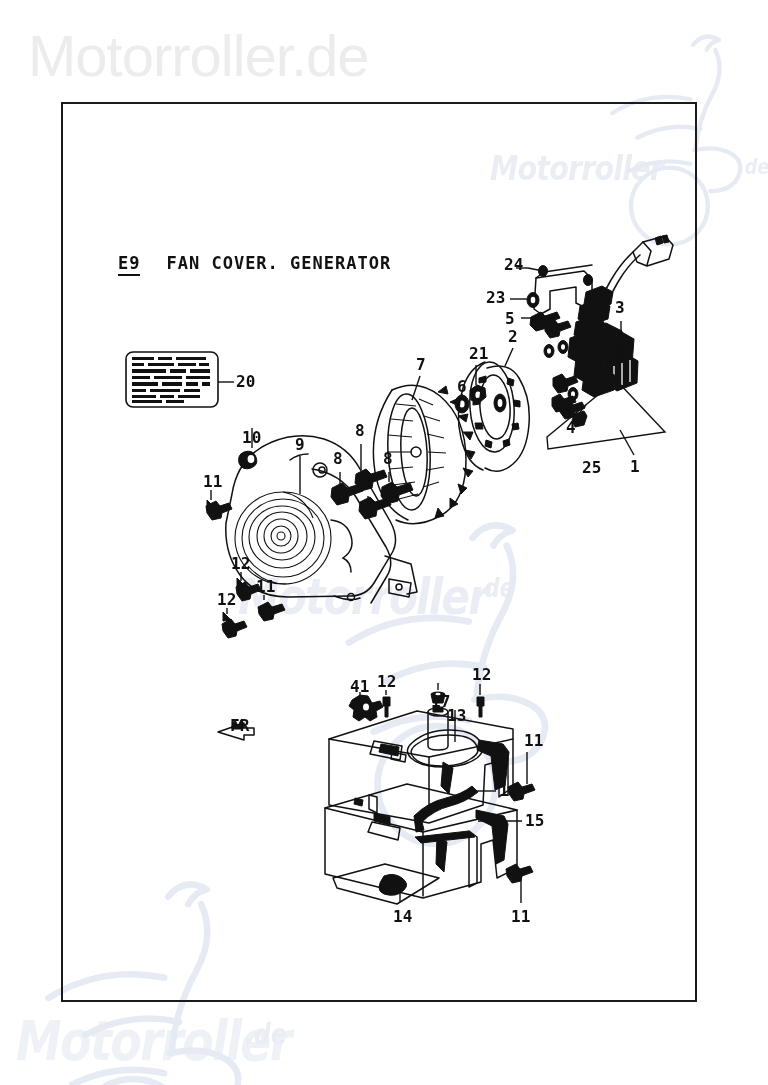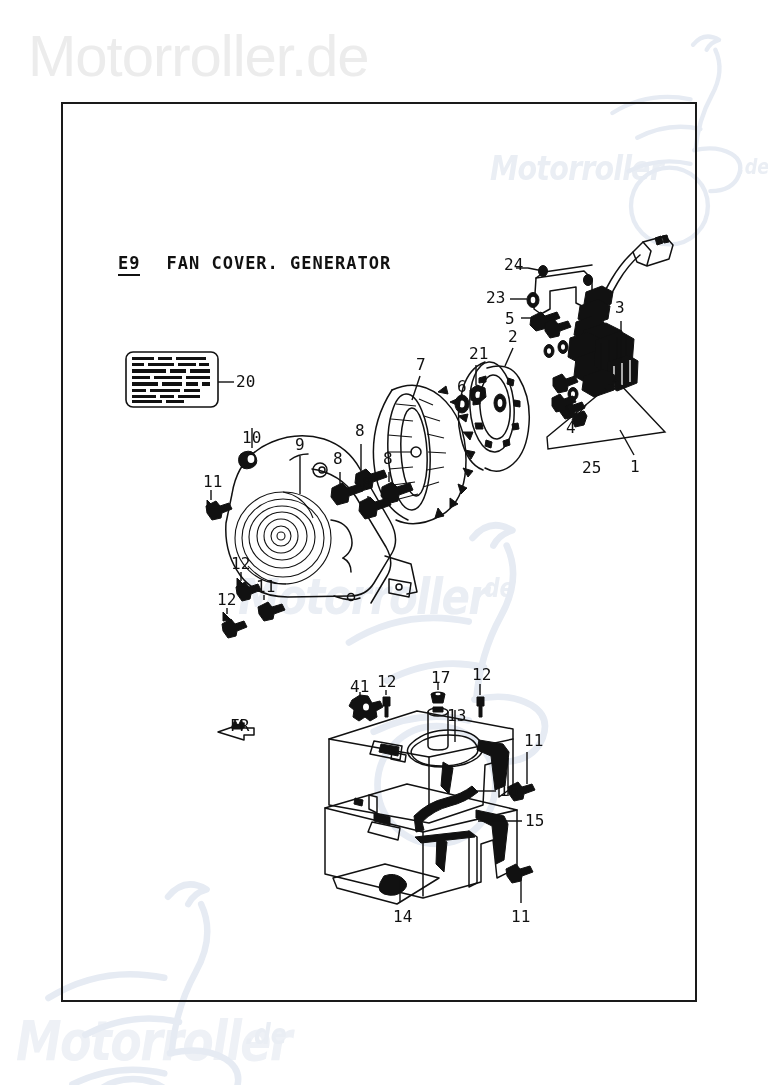--- a/index.html
+++ b/index.html
@@ -30,21 +30,21 @@
   }
   .wm-de{position:absolute;font-family:"DejaVu Sans",sans-serif;font-weight:700;
     font-style:italic;color:#eaeef4;pointer-events:none;}
   .frame{
     position:absolute;left:61px;top:102px;width:636px;height:900px;
     border:2px solid #1a1a1a;background:transparent;box-sizing:border-box;
   }
   .title{position:absolute;left:118px;top:253px;font-size:17px;font-weight:700;
     letter-spacing:1px;white-space:nowrap;}
   .title .code{border-bottom:2px solid #111;padding-bottom:1px;margin-right:26px;}
-  .lbl{position:absolute;font-size:16px;font-weight:400;line-height:1;
+  .lbl{position:absolute;font-size:16px;font-weight:700;line-height:1;
     font-family:"DejaVu Sans Mono","Liberation Mono",monospace;}
   svg.art{position:absolute;left:0;top:0;width:768px;height:1085px;
     pointer-events:none;overflow:visible;}
   svg.wmart{position:absolute;left:0;top:0;width:768px;height:1085px;
     pointer-events:none;overflow:visible;}
   .k{fill:none;stroke:#111;stroke-width:1.5;stroke-linejoin:round;stroke-linecap:round;}
   .kf{fill:#111;stroke:#111;stroke-width:1;stroke-linejoin:round;}
   .kt{fill:none;stroke:#111;stroke-width:1.1;}
   .lead{stroke:#111;stroke-width:1.4;fill:none;}
   .label-box{fill:#fff;stroke:#111;stroke-width:1.6;}
@@ -468,21 +468,21 @@
 <div class="lbl" style="left:524px;top:733px;">11</div>
 <div class="lbl" style="left:511px;top:909px;">11</div>
 <div class="lbl" style="left:231px;top:556px;">12</div>
 <div class="lbl" style="left:217px;top:592px;">12</div>
 <div class="lbl" style="left:377px;top:674px;">12</div>
 <div class="lbl" style="left:472px;top:667px;">12</div>
 <div class="lbl" style="left:447px;top:708px;">13</div>
 <div class="lbl" style="left:393px;top:909px;">14</div>
 <div class="lbl" style="left:525px;top:813px;">15</div>
 <div class="lbl" style="left:499px;top:783px;">16</div>
-<div class="lbl" style="left:431px;top:670px;">17</div>
+<div class="lbl" style="left:431px;top:694px;">17</div>
 <div class="lbl" style="left:236px;top:374px;">20</div>
 <div class="lbl" style="left:469px;top:346px;">21</div>
 <div class="lbl" style="left:350px;top:679px;">41</div>
 <div class="lbl" style="left:486px;top:290px;">23</div>
 <div class="lbl" style="left:504px;top:257px;">24</div>
 <div class="lbl" style="left:582px;top:412px;margin-top:48px;">25</div>
 
 <div class="lbl" style="left:230px;top:718px;font-size:16px;">FR</div>
 
 </body></html>

